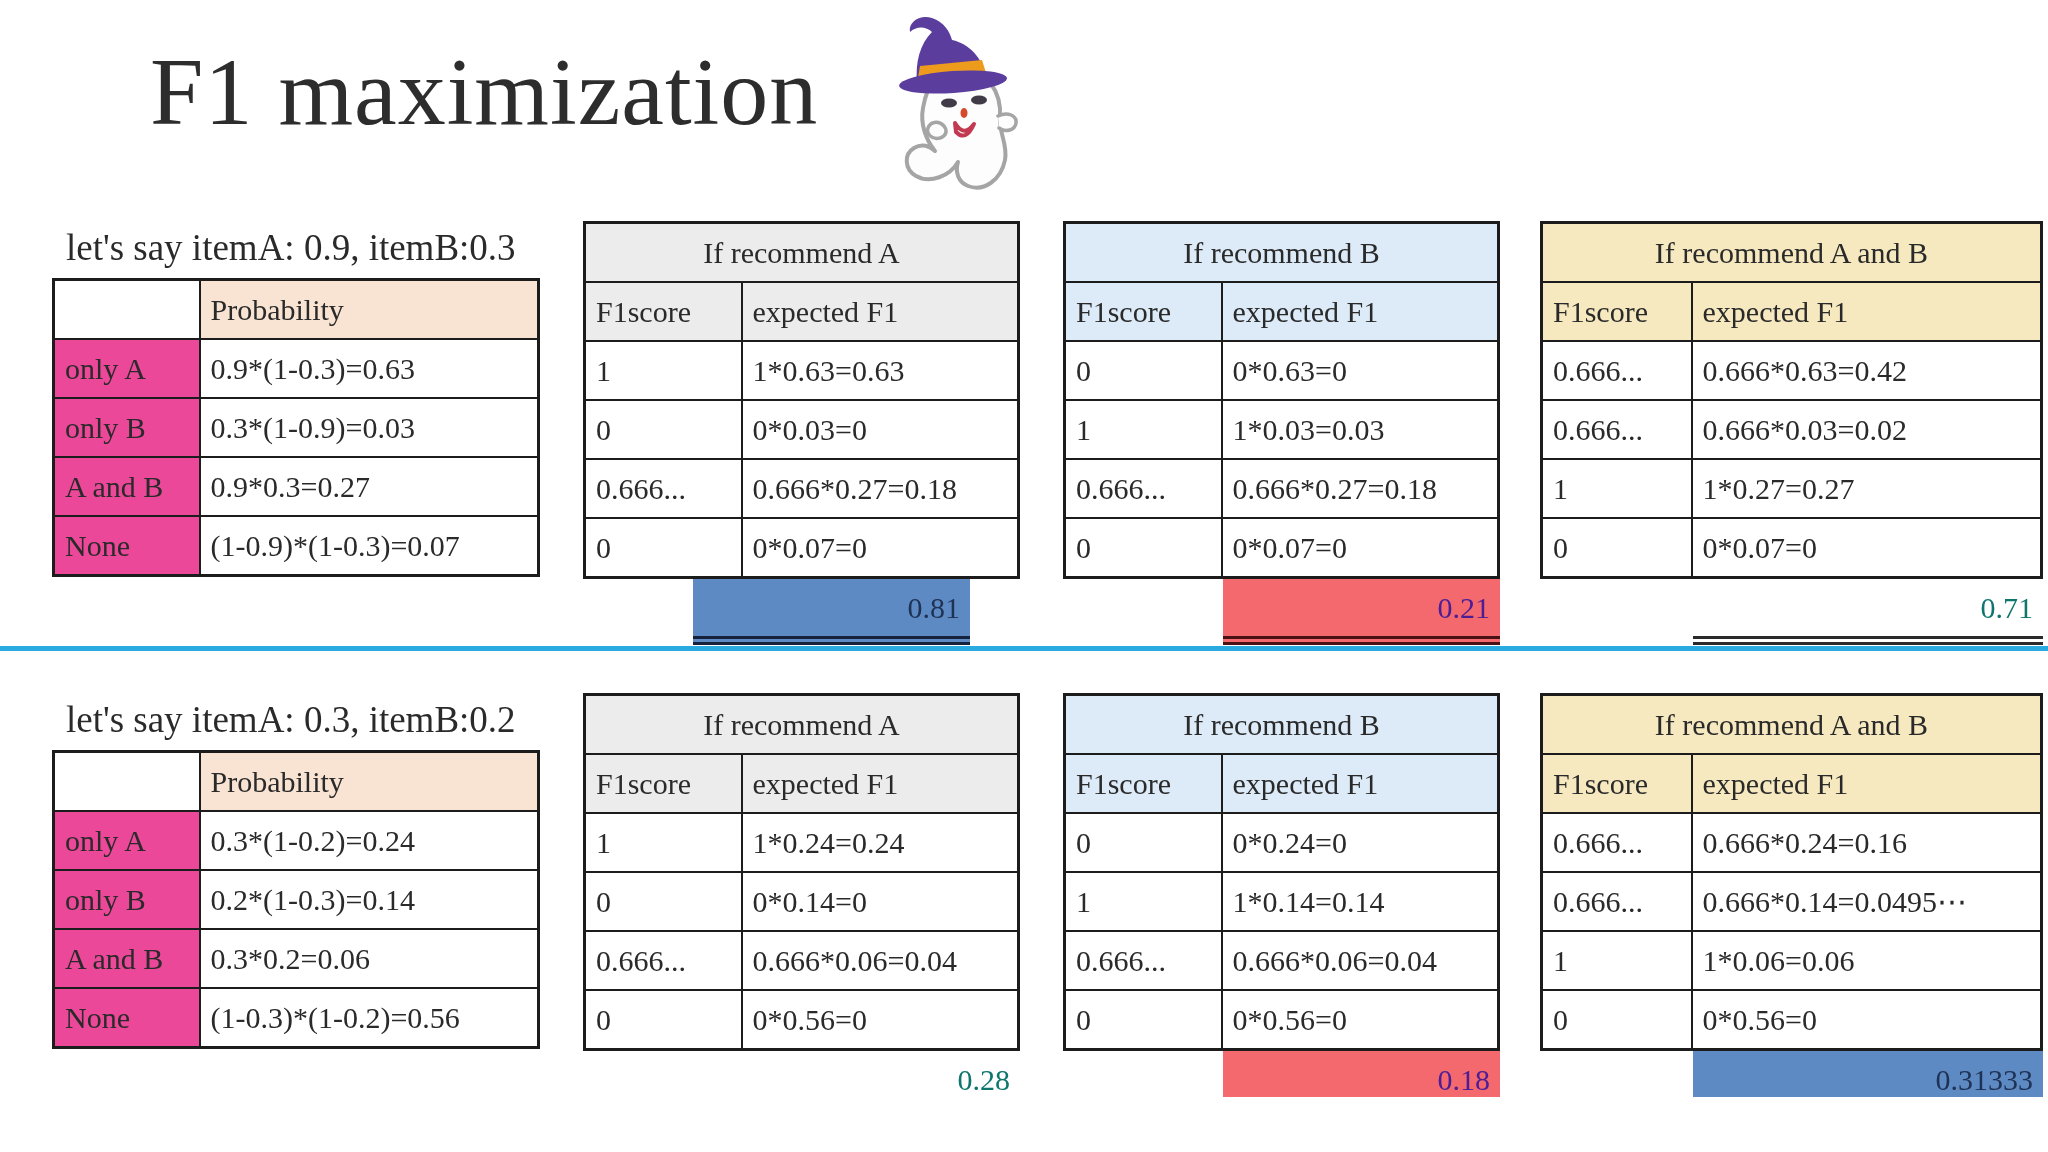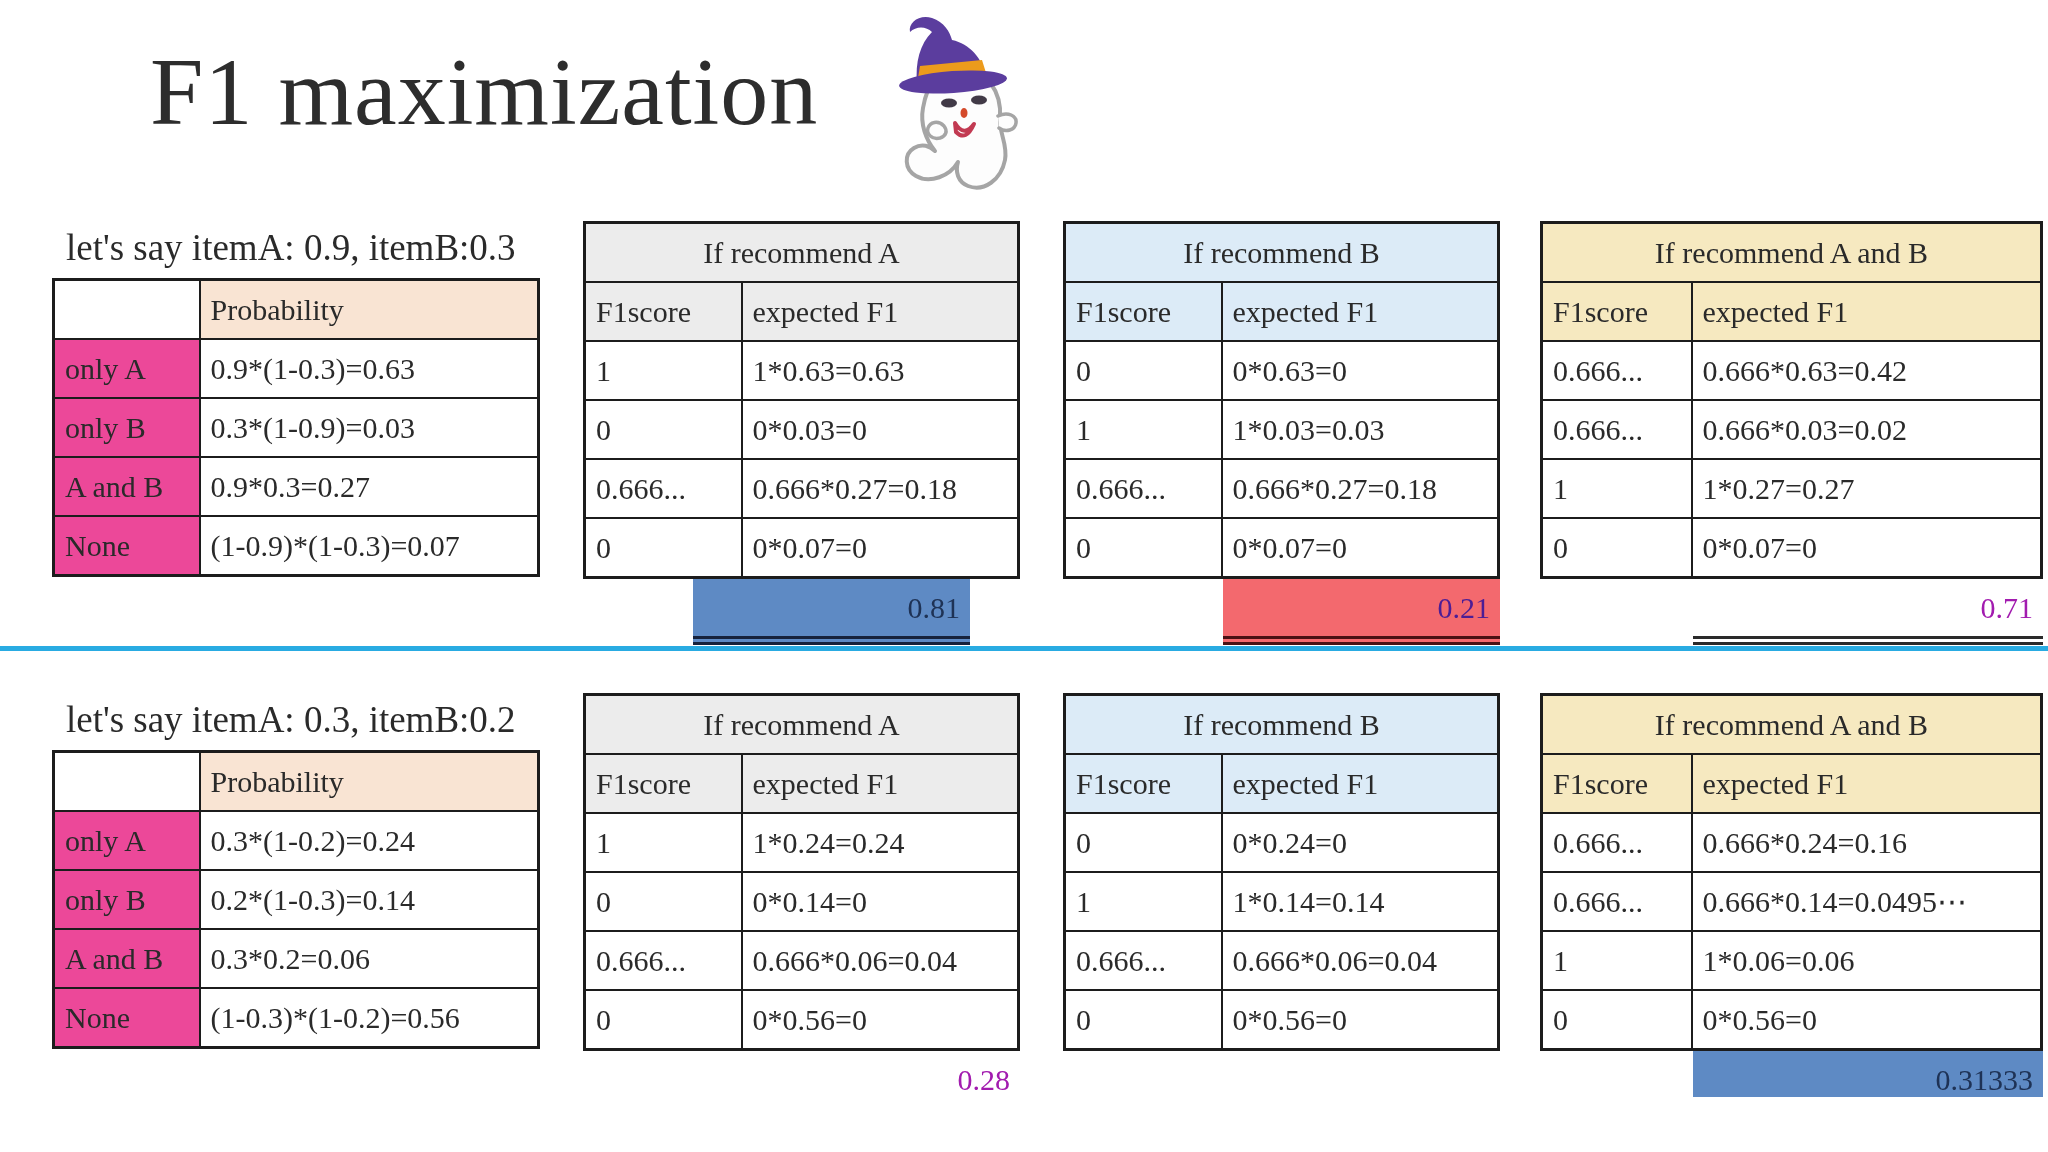--- a/index.html
+++ b/index.html
@@ -15,21 +15,21 @@
   .theme-gray .ttl,.theme-gray .hdr{background:#ececec;}
   .theme-blue .ttl,.theme-blue .hdr{background:#dcebf7;}
   .theme-yellow .ttl,.theme-yellow .hdr{background:#f6e9c0;}
   .prob .blank{background:#ffffff;}
   .prob .hdrP{background:#f9e4d3;}
   .prob .rowlab{background:#ec4899;}
   .total{height:57px;line-height:57px;font-size:30px;text-align:right;padding:0 10px;
          box-sizing:content-box;border-bottom:9px double #1c1c1c;}
   .total.blue{background:#5e8ac4;color:#1e3255;border-bottom-color:#16223c;}
   .total.red{background:#f3696e;color:#4c1d95;border-bottom-color:#4a1114;}
-  .total.plain{background:transparent;color:#a21caf;border-bottom-color:#2a2a2a;}
+  .total.plain{background:transparent;color:#0f766e;border-bottom-color:#2a2a2a;}
   .divider{position:absolute;left:0;top:646px;width:2048px;height:5px;background:#29abe2;}
 </style>
 </head>
 <body>
 
 <div class="stage">
 
   <div class="abs page-title" style="left:150px;top:36px;">F1 maximization</div>
 
   <svg class="abs" style="left:860px;top:14px;" width="178" height="192" viewBox="0 0 178 192" aria-hidden="true">
@@ -274,20 +274,21 @@
       <tr>
             <td>0.666...</td>
             <td>0.666*0.06=0.04</td>
           </tr>
       <tr>
             <td>0</td>
             <td>0*0.56=0</td>
           </tr>
     </tbody>
       </table>
+    <div class="total red" style="margin-left:160px;width:257px;">0.18</div>
   </div>
 
   <div class="abs theme-yellow" style="left:1540px;top:693px;">
     <table class="tbl">
       <colgroup>
           <col style="width:150px">
           <col style="width:350px">
         </colgroup>
       <tbody>
           <tr>

